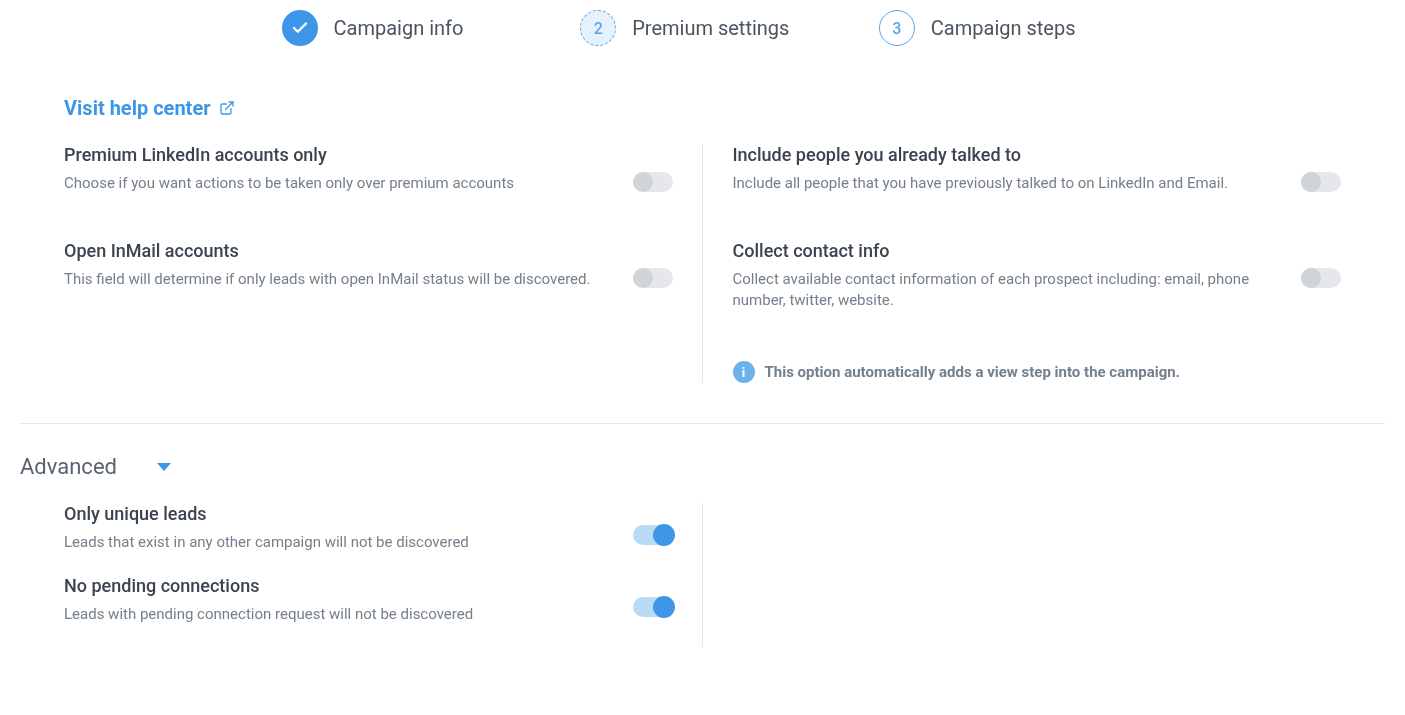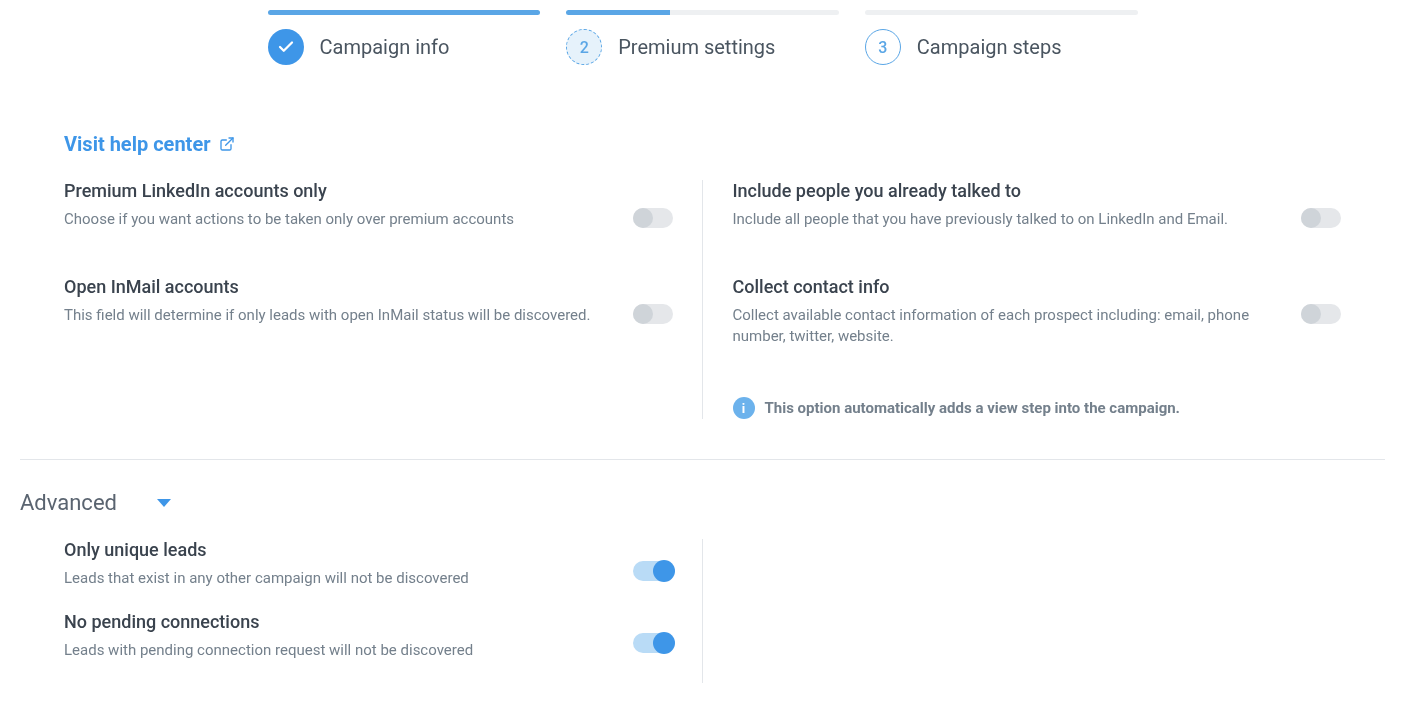--- a/index.html
+++ b/index.html
@@ -23,41 +23,41 @@
   }
   .page{padding:10px 20px 30px 20px;}
   
   .stepper{
     display:flex;
     justify-content:center;
     gap:26px;
     margin:0 auto;
     width:870px;
   }
-  .step{flex:1;display:flex;flex-direction:column;gap:14px;}
+  .step{flex:1;display:flex;flex-direction:row;gap:14px;}
   .step-bar{height:5px;border-radius:3px;background:#eef0f2;}
   .step-bar.done{background:var(--accent);}
   .step-bar.partial{
     background:linear-gradient(to right,var(--accent) 0 38%,#eef0f2 38% 100%);
   }
   .step-row{display:flex;align-items:center;gap:16px;}
   .step-circle{
     width:36px;height:36px;border-radius:50%;
     display:flex;align-items:center;justify-content:center;
     font-size:16px;font-weight:500;
   }
   .step-circle.completed{background:var(--accent-bright);color:#fff;}
   .step-circle.active{background:#e6f2fb;color:var(--accent);border:1.5px dashed var(--accent);}
   .step-circle.upcoming{background:#fff;color:var(--accent);border:1.5px solid var(--accent);}
   .step-label{font-size:20px;color:#4a5560;}
   .check-icon{width:18px;height:18px;}
 
   .help-link{
     display:inline-flex;align-items:center;gap:8px;
-    margin:67px 0 24px 44px;
+    margin:50px 0 24px 44px;
     color:var(--accent-bright);font-weight:700;font-size:20px;
     cursor:pointer;text-decoration:none;
   }
   .ext-icon{width:16px;height:16px;}
 
   .settings-grid{
     display:grid;
     grid-template-columns:1fr 1fr;
     gap:0 60px;
     padding:0 44px;

